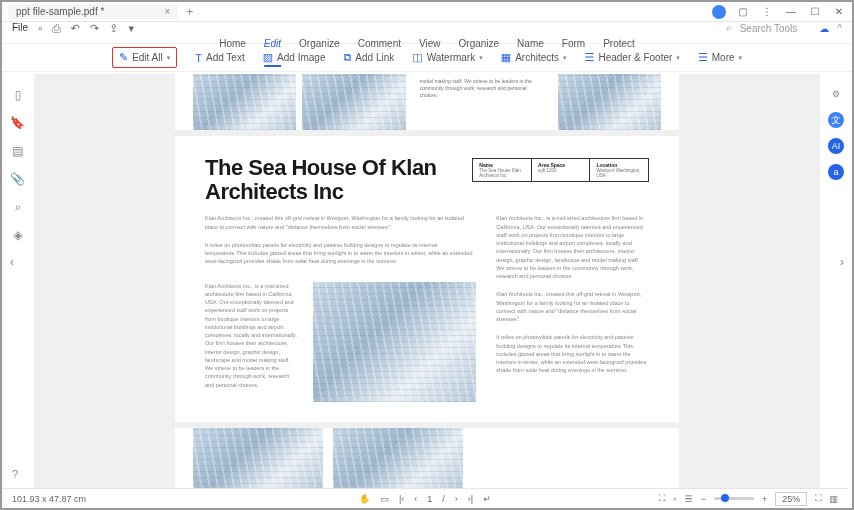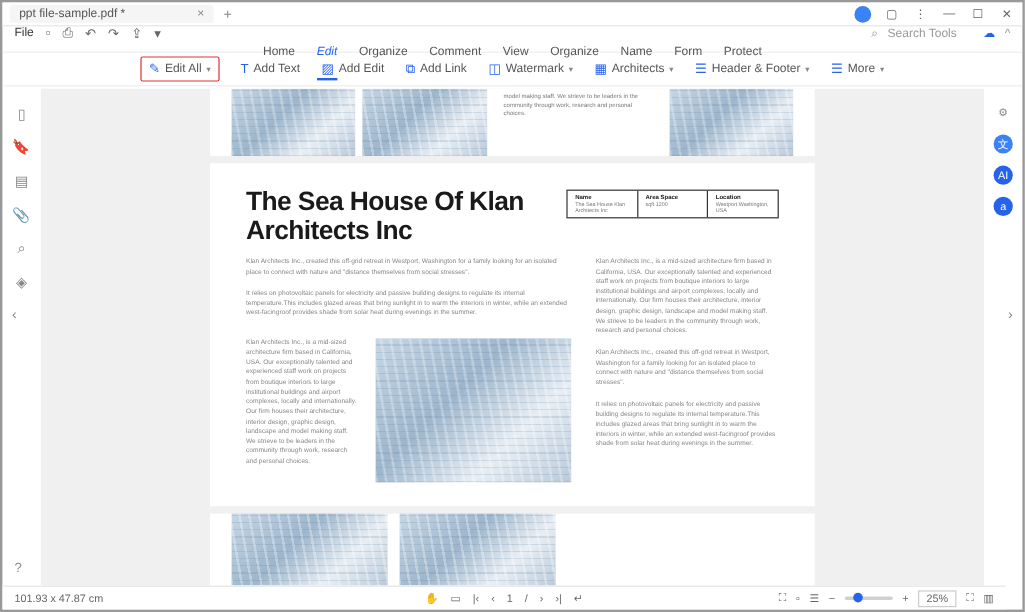--- a/index.html
+++ b/index.html
@@ -43,21 +43,21 @@
 .info-cell:last-child { border-right:none; }
 .info-cell .lbl { font-weight:700; color:#222; }
 .info-cell .val { color:#777; font-size:4.5px; }
 .two-col { display:flex; gap:20px; }
 .body-text { font-size:5.5px; line-height:1.5; color:#888; margin-top:10px; }
 .mid { display:flex; gap:16px; margin-top:16px; }
 .mid .bimg { height:120px; }
 .page.bottom { height:62px; display:flex; gap:10px; padding:0 18px; align-items:flex-start; }
 .page.bottom .bimg { width:130px; height:62px; flex:none; }
 .h2 { font-size:20px; font-weight:800; color:#1a1a1a; margin-top:18px; }
-.statusbar { position:absolute; left:0; right:14px; bottom:0; height:20px; border-top:1px solid #e5e5e5; display:flex; align-items:center; padding:0 10px; font-size:9px; color:#666; background:#fff; }
+.statusbar { position:absolute; left:0; right:4px; bottom:0; height:20px; border-top:1px solid #e5e5e5; display:flex; align-items:center; padding:0 10px; font-size:9px; color:#666; background:#fff; }
 .status-center { position:absolute; left:50%; transform:translateX(-50%); display:flex; gap:10px; align-items:center; }
 .status-right { margin-left:auto; display:flex; gap:8px; align-items:center; }
 .slider { width:40px; height:3px; background:#d0d0d0; border-radius:2px; position:relative; }
 .slider::after { content:""; position:absolute; left:18%; top:-3px; width:8px; height:8px; background:#2563eb; border-radius:50%; }
 .zoom-box { border:1px solid #ccc; padding:1px 6px; font-size:9px; }
 .gap { height:6px; background:#f0f0f0; }
 </style>
 </head>
 <body>
 
@@ -109,21 +109,21 @@
     <span class="tool-icon">✎</span>
     <span>Edit All</span>
     <span class="chev">▾</span>
   </div>
   <div class="tool">
     <span class="tool-icon">T</span>
     <span>Add Text</span>
   </div>
   <div class="tool">
     <span class="tool-icon">▨</span>
-    <span>Add Edit</span>
+    <span>Add Image</span>
   </div>
   <div class="tool">
     <span class="tool-icon">⧉</span>
     <span>Add Link</span>
   </div>
   <div class="tool">
     <span class="tool-icon">◫</span>
     <span>Watermark</span>
     <span class="chev">▾</span>
   </div>

